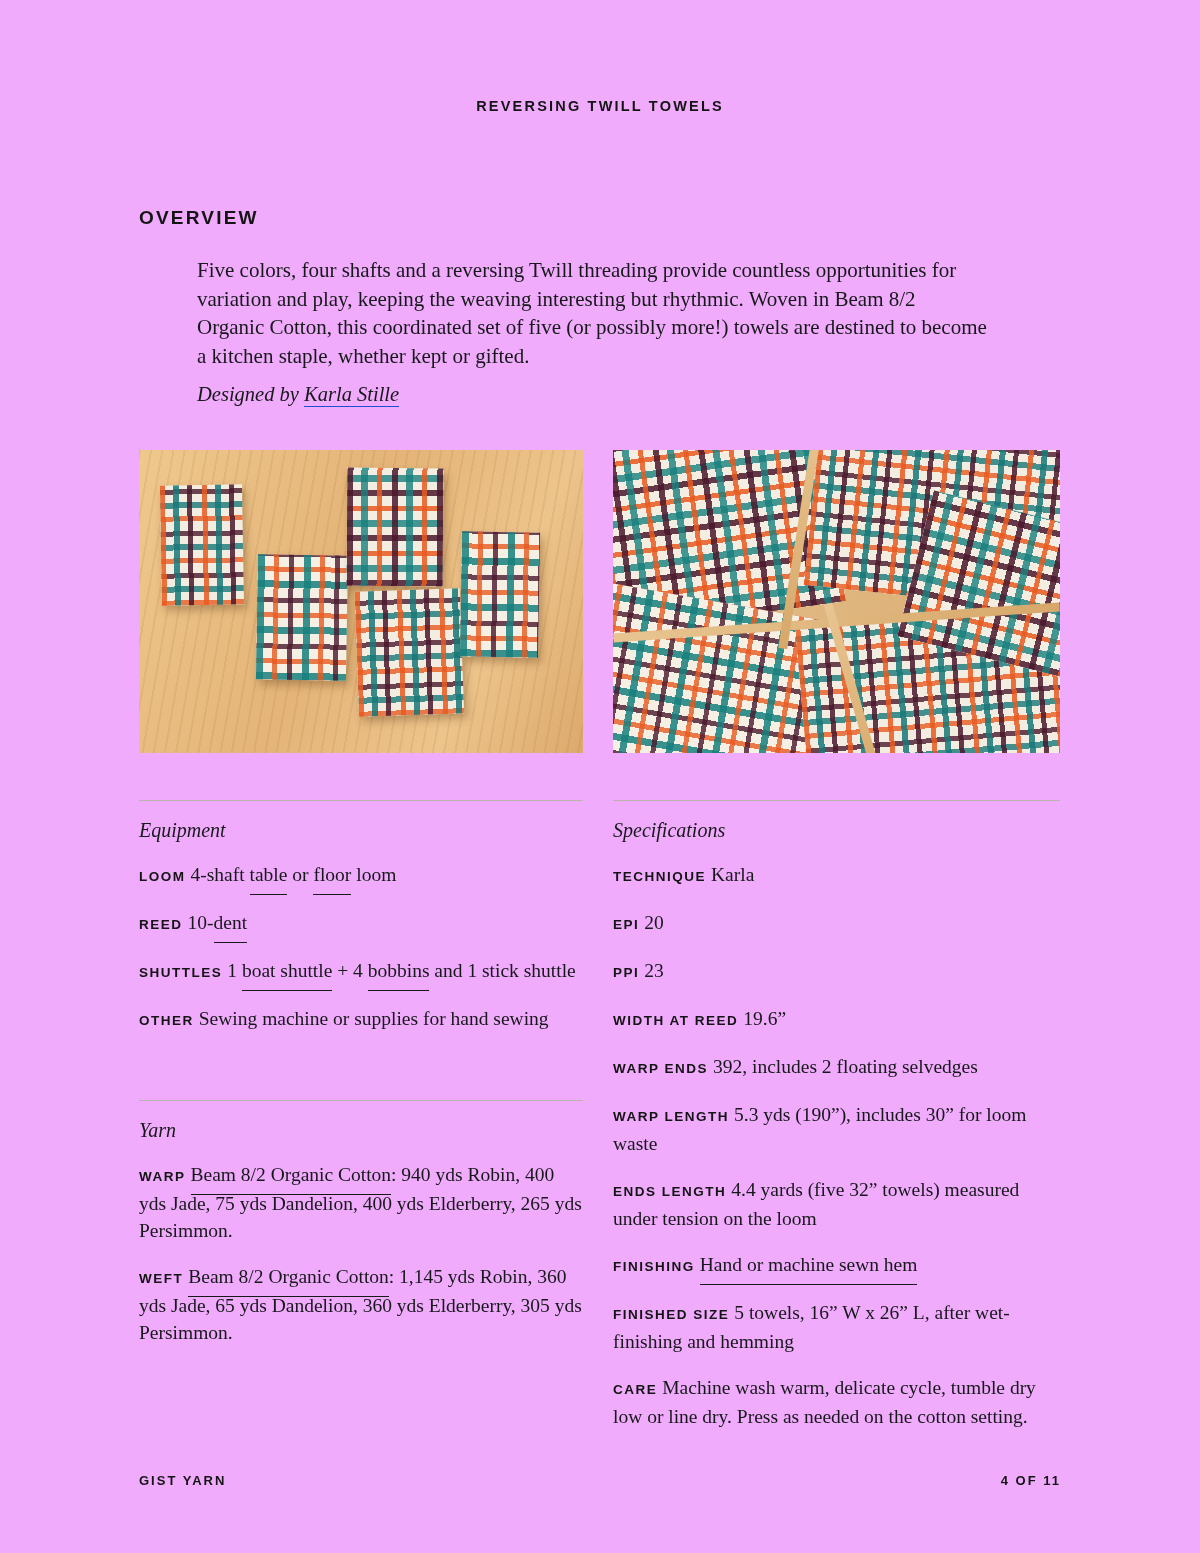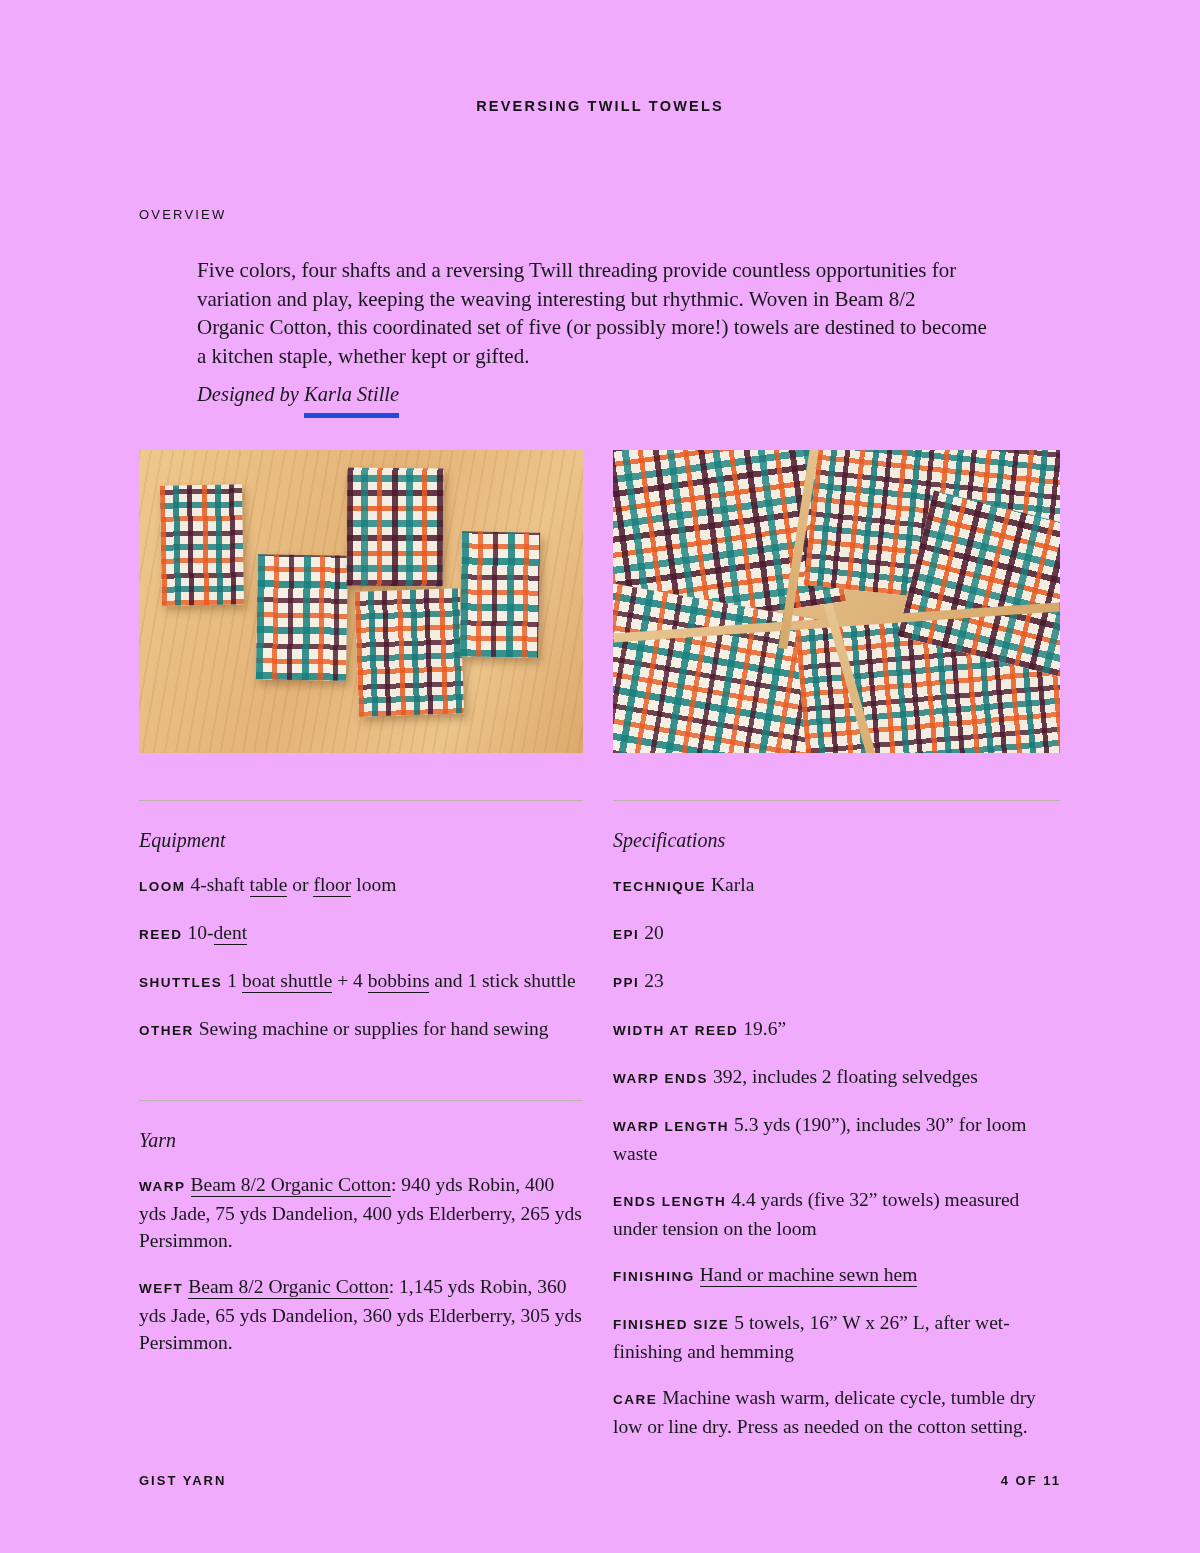--- a/index.html
+++ b/index.html
@@ -30,22 +30,22 @@
     font-weight: bold;
     font-size: 14.5px;
     letter-spacing: 2.2px;
     color: #141414;
   }
   .section-heading {
     position: absolute;
     left: 139px;
     top: 207px;
     font-family: "Liberation Sans", sans-serif;
-    font-weight: normal;
-    font-size: 13px;
+    font-weight: bold;
+    font-size: 19px;
     letter-spacing: 2.2px;
     color: #141414;
   }
   .overview-body {
     position: absolute;
     left: 197px;
     top: 256px;
     width: 790px;
     font-size: 21px;
     line-height: 28.5px;
@@ -54,22 +54,22 @@
   .designed-by {
     position: absolute;
     left: 197px;
     top: 383px;
     font-size: 20.5px;
     font-style: italic;
     color: #17181a;
   }
   .designed-by .name {
     font-style: italic;
-    border-bottom: 5px solid #1d4ed8;
-    padding-bottom: 8px;
+    border-bottom: 1px solid #1d4ed8;
+    padding-bottom: 1px;
   }
 
   
   .photo {
     position: absolute;
     overflow: hidden;
   }
   #photo-towels-flat {
     left: 139px;
     top: 450px;
@@ -128,37 +128,37 @@
   .col-right { position: absolute; left: 613px; width: 447px; }
 
   .rule {
     border-top: 1px solid #b9b4aa;
     height: 0;
   }
   .block-title {
     font-size: 20px;
     font-style: italic;
     color: #17181a;
-    margin-top: 28px;
+    margin-top: 18px;
   }
   .entry {
     font-size: 19.5px;
     line-height: 27px;
     color: #17181a;
     margin-top: 19px;
   }
   .entry .lbl {
     font-family: "Liberation Sans", sans-serif;
     font-weight: bold;
     font-size: 13.5px;
     letter-spacing: 1.5px;
     color: #141414;
     margin-right: 5px;
   }
-  .u { border-bottom: 1px solid #17181a; padding-bottom: 1px; }
+  .u { border-bottom: 1px solid #17181a; padding-bottom: 9px; }
 
   .footer-left {
     position: absolute;
     left: 139px;
     top: 1473px;
     font-family: "Liberation Sans", sans-serif;
     font-weight: bold;
     font-size: 13px;
     letter-spacing: 2px;
     color: #141414;

